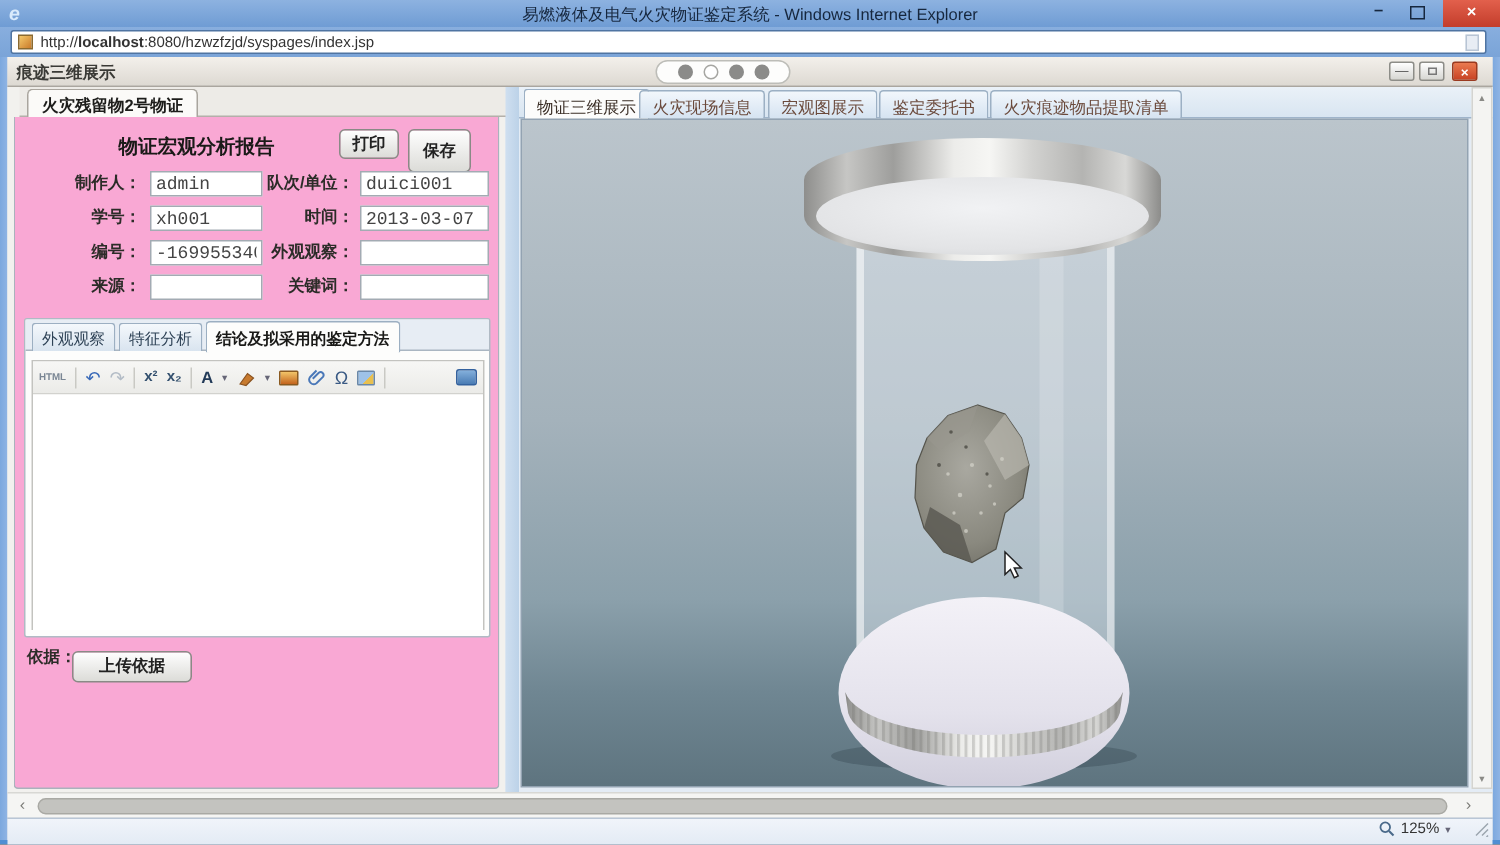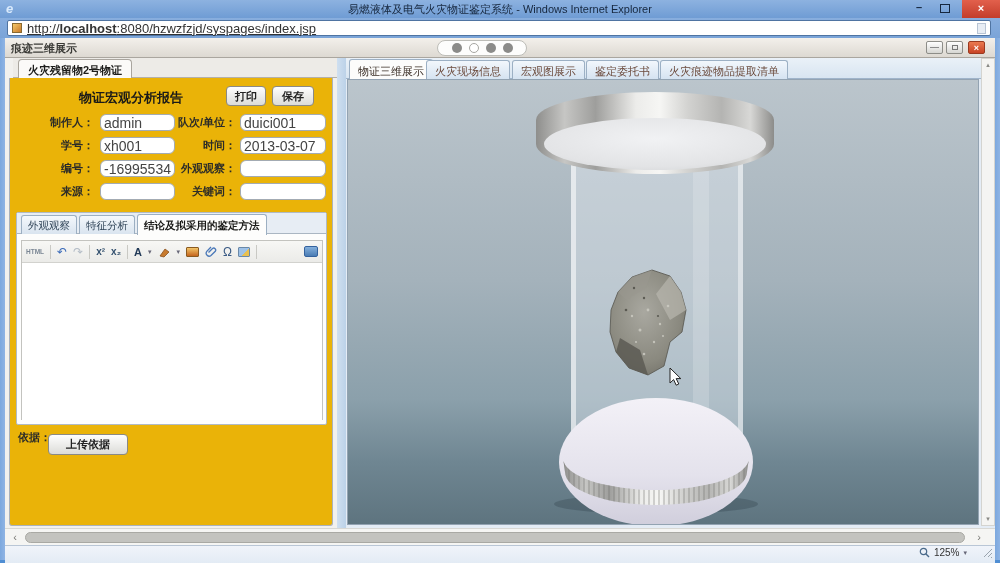--- a/index.html
+++ b/index.html
@@ -15,21 +15,21 @@
   .ie-logo { position:absolute; left:6px; top:1px; font-size:13px; font-weight:bold; font-style:italic; color:#d9eafc; }
   .tb-min { position:absolute; right:74px; top:1px; width:14px; color:#16273e; font-weight:bold; text-align:center; }
   .tb-max { position:absolute; right:50px; top:4px; width:10px; height:9px; border:1.5px solid #16273e; background:transparent; }
   .tb-close { position:absolute; right:0; top:0; width:38px; height:18px; background:linear-gradient(#e2604c,#c33d2b);
     color:#fff; text-align:center; line-height:17px; font-size:11px; font-weight:bold; }
 
   #addressbar { left:0; top:18px; width:1000px; height:20px; background:linear-gradient(#88aede,#7aa4d8); }
   .url-box { position:absolute; left:7px; right:9px; top:2px; height:16px; background:#fff;
     border:1px solid #4f74a2; border-radius:2px; display:flex; align-items:center; padding:0 4px; }
   .favicon { width:10px; height:10px; background:linear-gradient(135deg,#f5c96a,#c97a2a); border:1px solid #8a6a30; margin-right:5px; flex:0 0 auto; }
-  .url-text { font-size:13px; color:#333; white-space:nowrap;text-decoration:underline; }
+  .url-text { font-size:10px; color:#333; white-space:nowrap; }
   .url-text b { font-weight:bold; }
   .page-icon { margin-left:auto; width:9px; height:11px; background:#e8edf4; border:1px solid #b8c4d4; }
 
   .frame { background:linear-gradient(90deg,#7ca8de,#8fb4e4); }
   #frame-left { left:0; top:38px; width:5px; height:522px; }
   #frame-right { right:0; top:38px; width:5px; height:522px; }
   #frame-bottom { left:0; top:560px; width:1000px; height:3px; background:#4f8ed3; }
 
   
   #inner-titlebar { left:5px; top:38px; width:990px; height:20px;
@@ -47,31 +47,31 @@
 
   
   #content { left:5px; top:58px; width:990px; height:470px; background:#dce7f3; }
 
   
   #left-panel { position:absolute; left:0; top:0; width:332px; height:470px; background:#f2f1ee; }
   .lp-tabrow { position:absolute; left:8px; top:0; width:332px; height:20px; background:#edebe7; border-bottom:1px solid #b4b0aa; }
   .lp-tab { position:absolute; left:5px; top:1px; height:20px; padding:3px 9px 0;
     background:#fbfaf8; border:1px solid #a9a59e; border-bottom:none; border-radius:4px 4px 0 0;
     font-weight:bold; font-size:11px; color:#1d1d1b; }
-  .lp-body { position:absolute; left:4px; top:20px; width:324px; height:448px; background:#eab308;
+  .lp-body { position:absolute; left:4px; top:20px; width:324px; height:448px; background:#f9a8d4;
     border:1px solid #aab2bc; border-top:none; border-radius:0 0 3px 3px; }
   .report-title { position:absolute; left:48px; top:11px; width:146px; text-align:center;
     font-size:13px; font-weight:bold; color:#1a1a18; }
   .btn { border:1px solid #8a8a86; border-radius:4px; background:linear-gradient(#fefefe,#dcdcd8);
     font-weight:bold; font-size:11px; color:#222; text-align:center; }
   .btn-print { position:absolute; left:216px; top:8px; width:40px; height:20px; line-height:18px; }
-  .btn-save  { position:absolute; left:262px; top:8px; width:42px; height:20px; line-height:18px; }
+  .btn-save  { position:absolute; left:262px; top:8px; width:42px; height:29px; line-height:18px; }
   .f-label { position:absolute; height:16px; line-height:16px; text-align:right; font-size:11px; font-weight:bold; color:#2c2c28; }
-  .f-input { position:absolute; height:17px; border:1px solid #a3abb3; border-radius:6px; background:#fff;
-    font-size:14px; color:#444; padding:0 3px; font-family:Liberation Sans, sans-serif; }
+  .f-input { position:absolute; height:17px; border:1px solid #a3abb3; border-radius:0; background:#fff;
+    font-size:12px; color:#444; padding:0 3px; font-family:Liberation Mono, monospace; }
 
   
   .ed-box { position:absolute; left:6px; top:134px; width:311px; height:213px;
     border:1px solid #b0bac4; background:#fdfdfc; border-radius:2px; }
   .ed-tabs { position:absolute; left:0; top:0; width:100%; height:21px; background:#e7edf4; border-bottom:1px solid #aab6c2; }
   .ed-tab { position:absolute; top:2px; height:19px; padding:3px 6px 0; font-size:10.5px; color:#2e4256;
     background:linear-gradient(#f4f8fc,#d9e4ef); border:1px solid #9cafc2; border-bottom:none; border-radius:3px 3px 0 0; }
   .ed-tab.active { background:#fdfdfc; font-weight:bold; color:#1a1a18; top:1px; height:21px; padding-top:4px; }
   .ed-frame { position:absolute; left:4px; top:27px; width:302px; height:180px; border:1px solid #c3c3bf; background:#fff; }
   .ed-toolbar { position:absolute; left:0; top:0; width:100%; height:22px; background:linear-gradient(#f7f7f5,#ebebe8);

